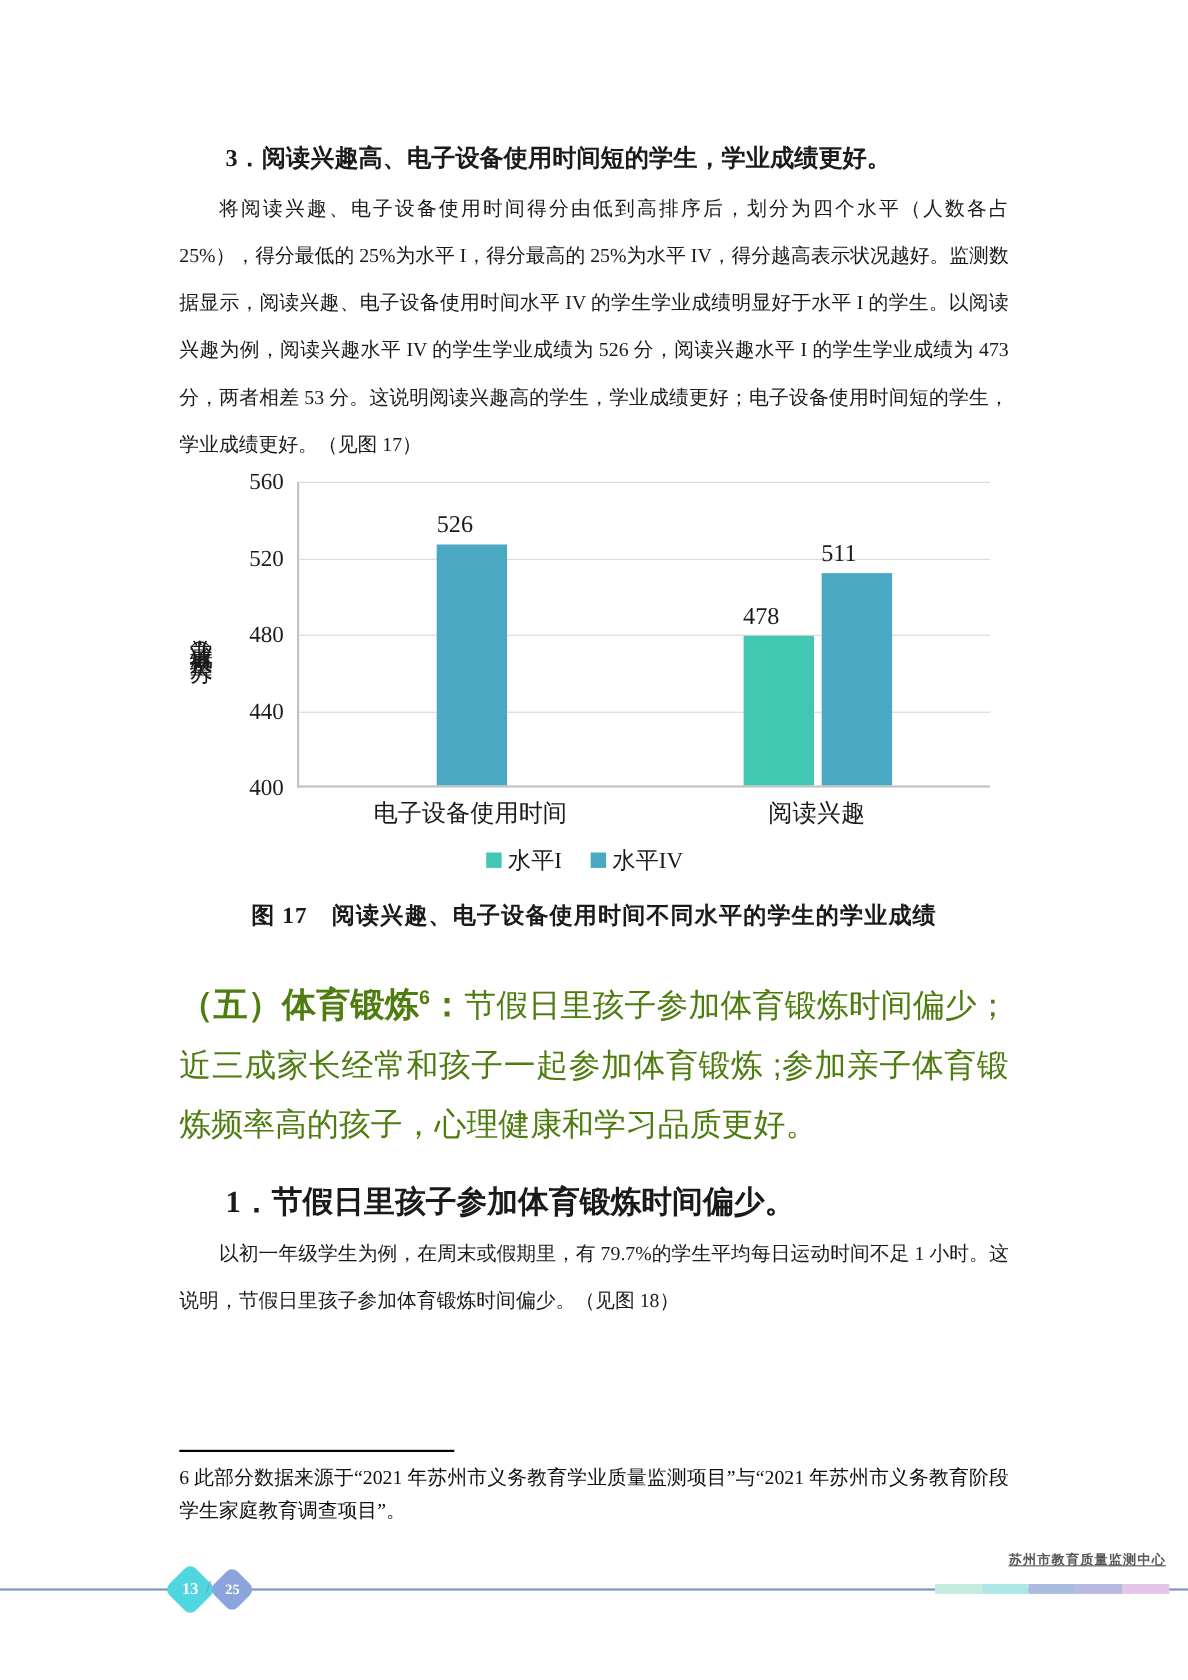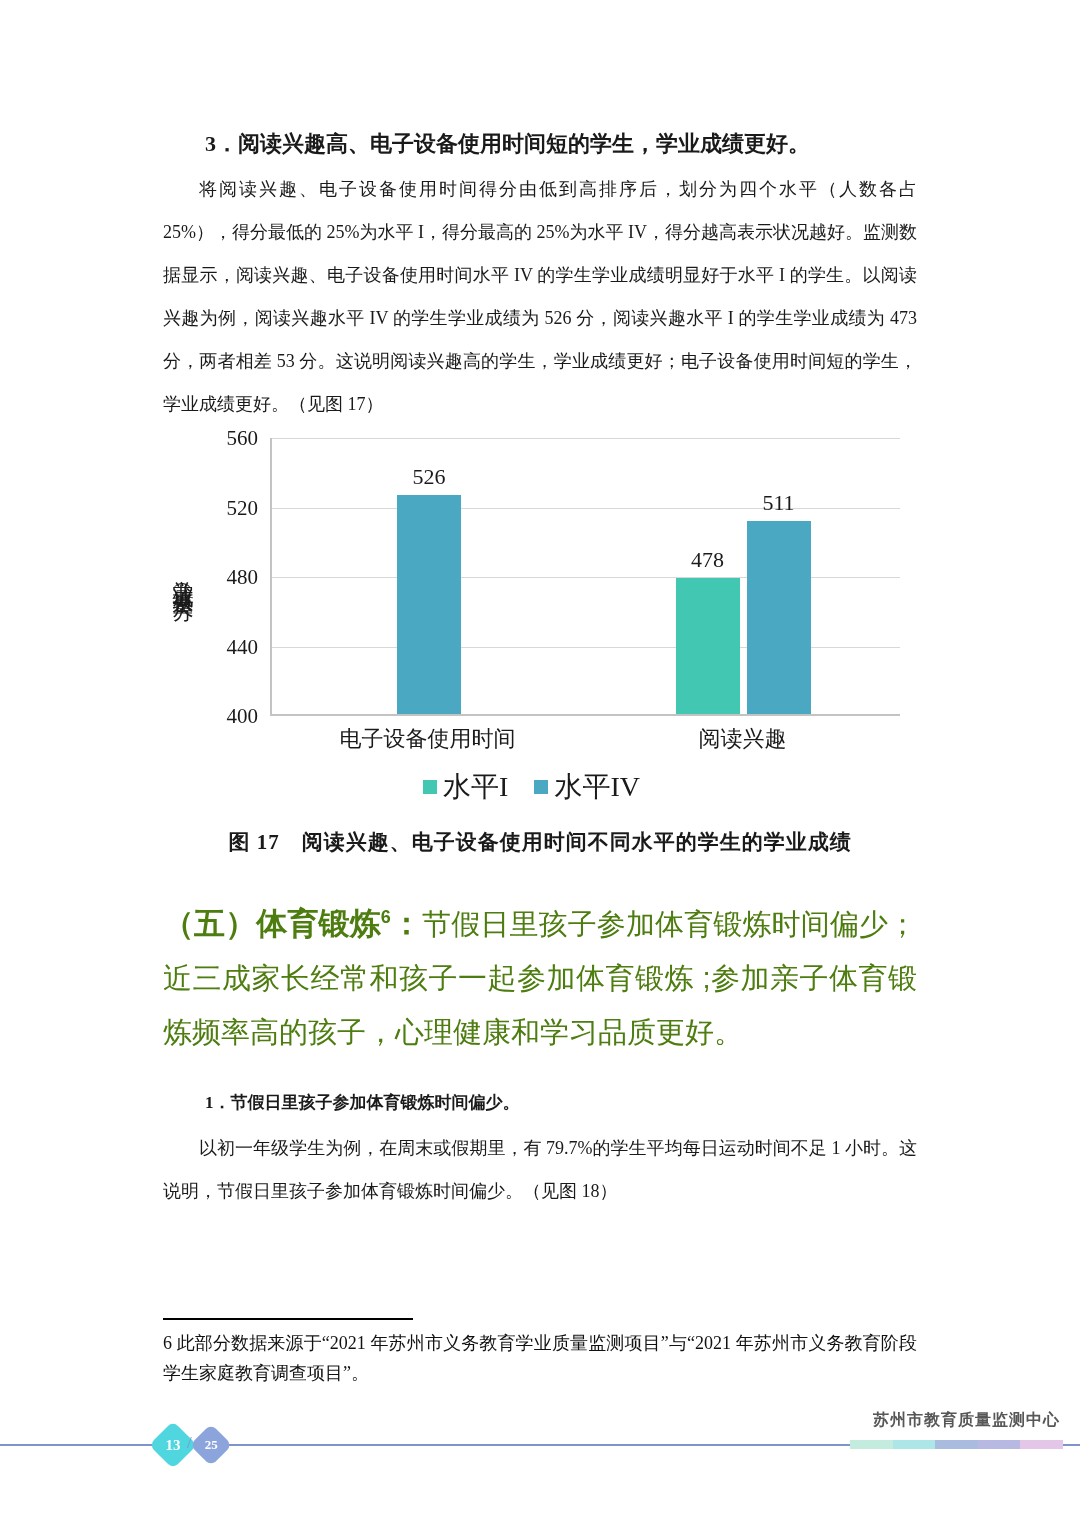--- a/index.html
+++ b/index.html
@@ -40,48 +40,48 @@
   }
   .chart-plot {
     grid-column:3; grid-row:1; position:relative; height:278px;
     border-left:2px solid #c3c3c3; border-bottom:2px solid #c3c3c3;
   }
   .gridline { position:absolute; left:0; right:0; height:1px; background:#d8d8d8; }
   .bar-group {
     position:absolute; bottom:0; height:100%; width:50%;
     display:flex; align-items:flex-end; justify-content:center; gap:7px;
   }
-  .bar-wrap { display:flex; flex-direction:column; align-items:center; }
+  .bar-wrap { display:flex; flex-direction:column; align-items:flex-start; }
   .bar-value { font-size:22px; margin-bottom:5px; color:#1a1a1a; }
   .bar { width:64px; }
   .chart-xlabels { grid-column:3; grid-row:2; display:flex; margin-top:8px; }
   .xlabel { width:50%; text-align:center; font-size:22px; }
   .chart-legend {
     grid-column:1 / 4; grid-row:3; margin-top:14px;
-    display:flex; justify-content:center; gap:26px; font-size:28px;
+    display:flex; justify-content:center; gap:26px; font-size:21px;
   }
   .legend-item { display:flex; align-items:center; gap:6px; }
   .legend-swatch { width:14px; height:14px; display:inline-block; }
 
   .fig-caption {
     margin-top:22px; text-align:center; font-size:21px; font-weight:bold;
     letter-spacing:1px;
   }
 
   
   .sec5-heading {
     margin-top:34px; font-size:29px; line-height:54px; text-align:justify;
     font-family:"Liberation Sans","DejaVu Sans",sans-serif;
   }
   .sec5-heading .hb { font-weight:bold; font-size:31px; }
   .sec5-heading sup { font-size:18px; font-weight:bold; }
 
   .sub-heading {
     margin-top:22px; padding-left:42px;
-    font-size:17px; line-height:44px; font-weight:bold;
+    font-size:28px; line-height:44px; font-weight:bold;
   }
 
   
   .footnote { position:absolute; left:163px; top:1318px; width:754px; }
   .footnote-rule { width:250px; border-top:2px solid #000; }
   .footnote-text { margin-top:8px; font-size:18px; line-height:30px; text-align:justify; color:#111; }
 
   
   .footer-line { position:absolute; left:0; right:0; top:1444px; border-top:2px solid #8193cb; }
   .diamond {
@@ -93,21 +93,21 @@
     font-family:"Liberation Serif","DejaVu Serif",serif;
   }
   .diamond-1 { left:156px; top:1428px; width:34px; height:34px; }
   .diamond-1 > span { font-size:15px; }
   .diamond-2 { left:196px; top:1430px; width:30px; height:30px; }
   .diamond-2 > span { font-size:13px; }
   .page-slash { position:absolute; left:187px; top:1433px; font-size:17px; color:#8193cb; }
   .brand {
     position:absolute; right:20px; top:1410px;
     font-family:"Liberation Sans","DejaVu Sans",sans-serif;
-    font-weight:bold; font-size:16px; color:#575757; letter-spacing:1px;
+    font-weight:bold; font-size:12px; color:#575757; letter-spacing:1px;text-decoration:underline;
   }
   .brand-bar {
     position:absolute; left:850px; top:1440px; width:213px; height:9px;
     display:flex; z-index:2;
   }
   .brand-bar > span { flex:1; }
 </style>
 </head>
 <body>
 

